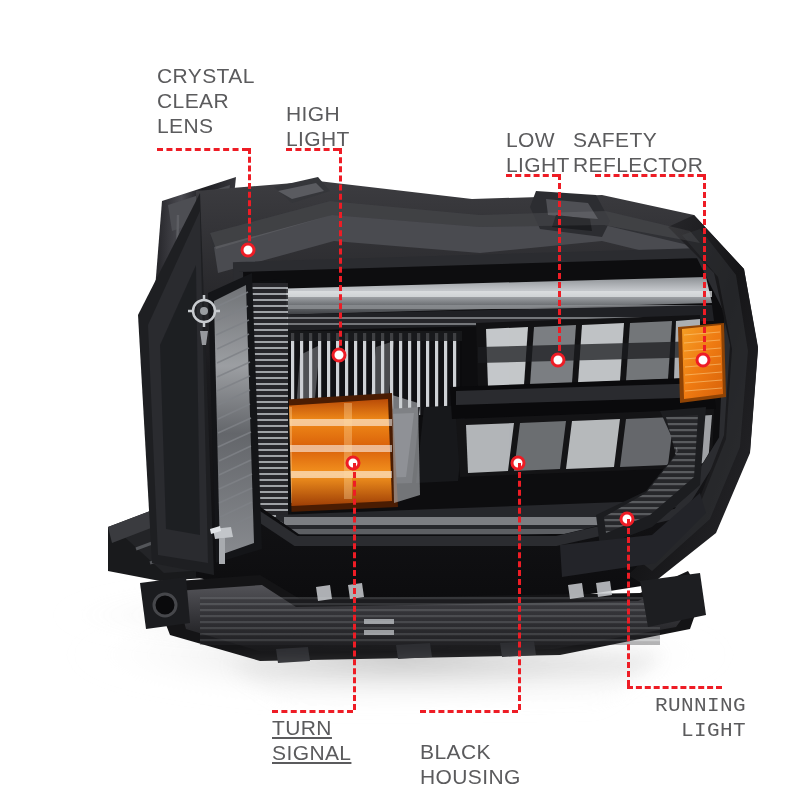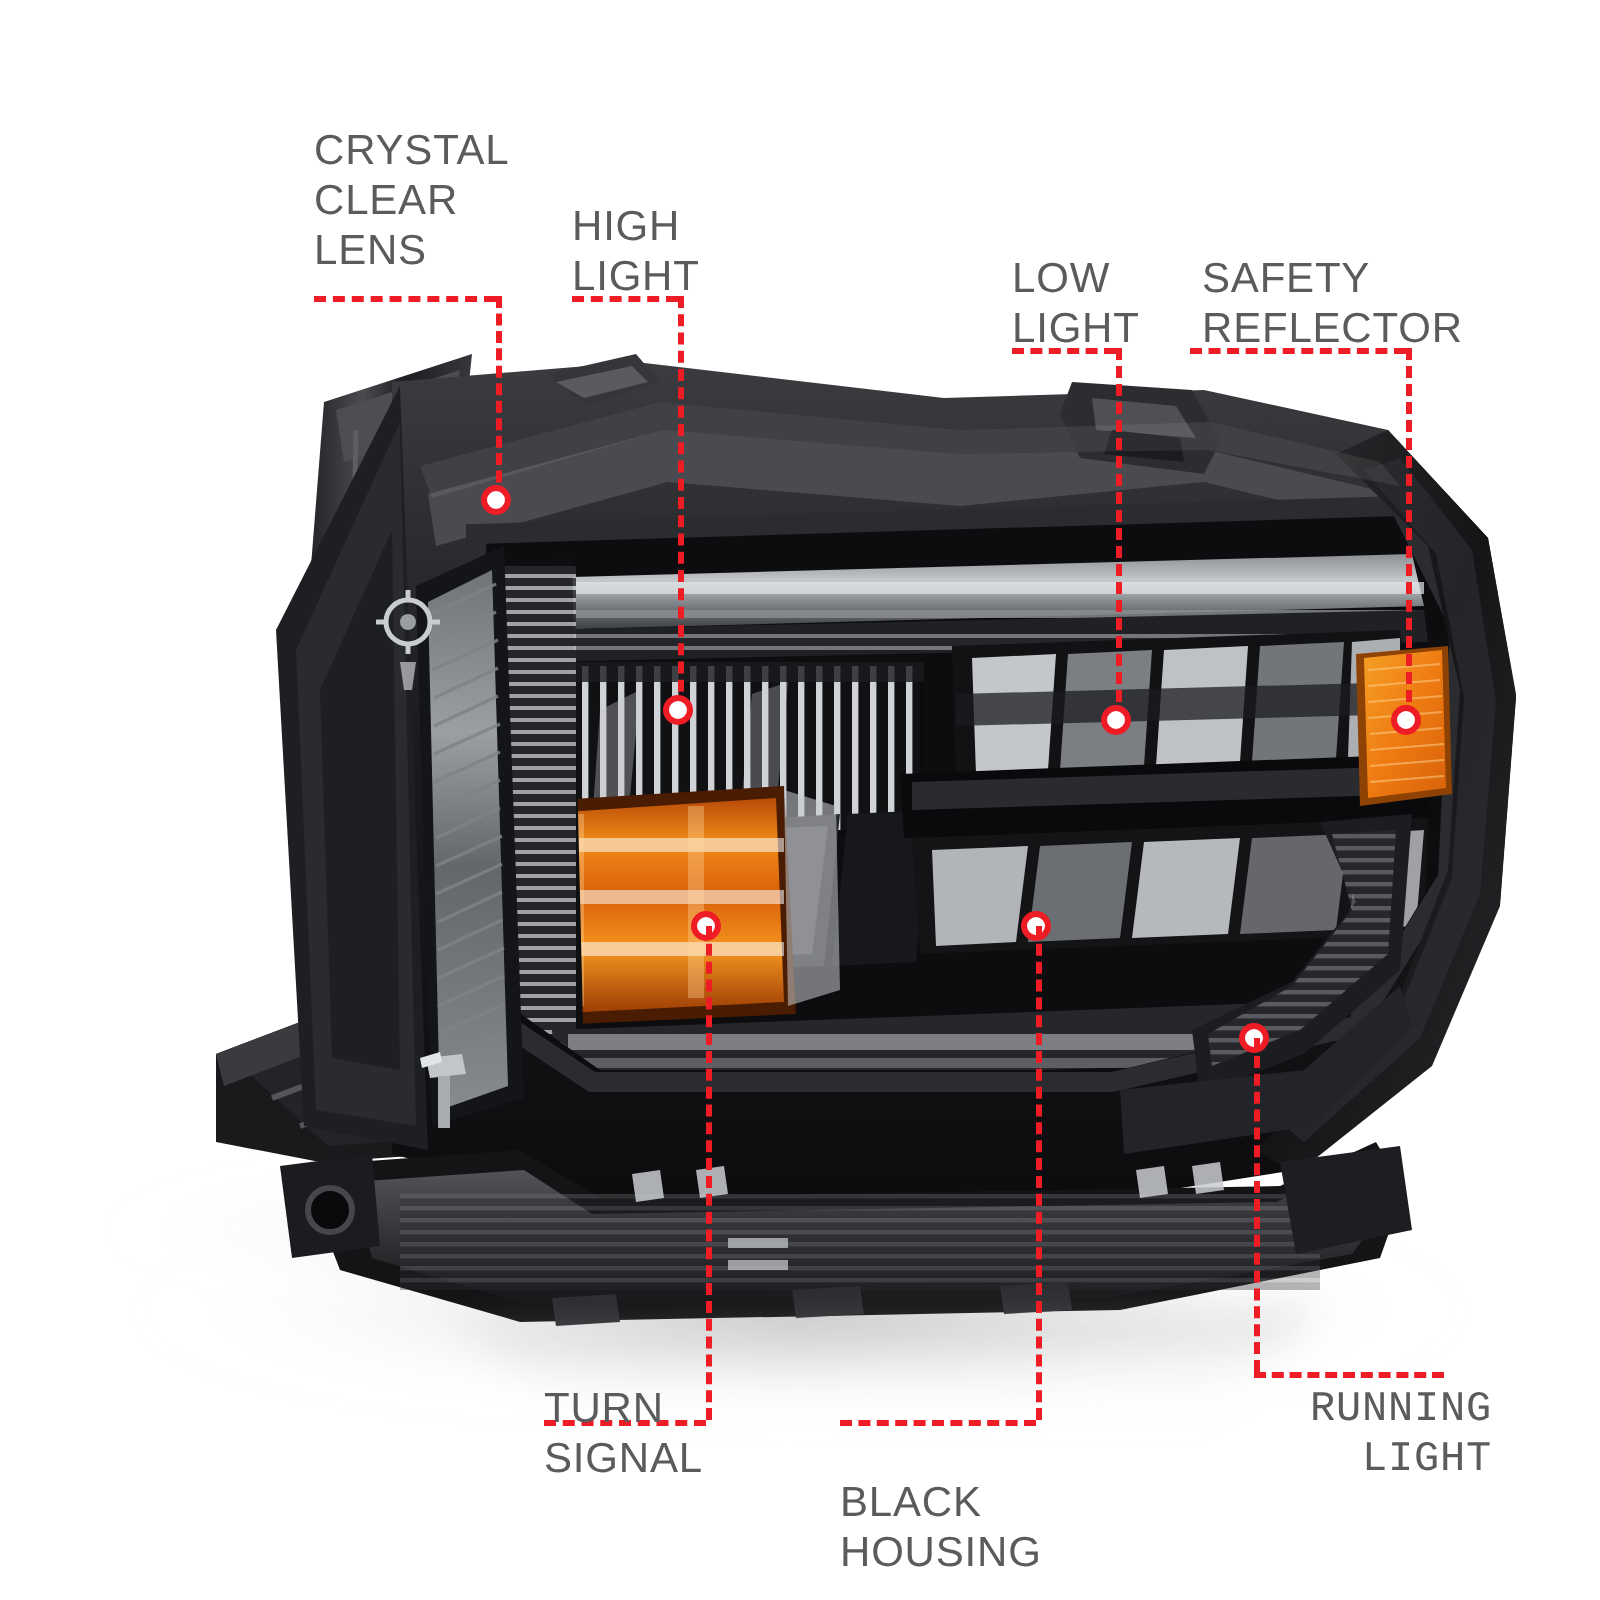--- a/index.html
+++ b/index.html
@@ -350,30 +350,30 @@
   <div class="leader lh" style="left:286px;top:133px;width:53px;"></div>
   <div class="leader lv" style="left:339px;top:133px;height:207px;"></div>
   <div class="dot" style="left:339px;top:340px;"></div>
 
   <div class="callout-label ta-l" style="left:506px;top:112px;width:100px;">LOW
 LIGHT</div>
   <div class="leader lh" style="left:506px;top:159px;width:52px;"></div>
   <div class="leader lv" style="left:558px;top:159px;height:186px;"></div>
   <div class="dot" style="left:558px;top:345px;"></div>
 
-  <div class="callout-label ta-l" style="left:601px;top:112px;width:150px;">SAFETY
+  <div class="callout-label ta-l" style="left:573px;top:112px;width:150px;">SAFETY
 REFLECTOR</div>
   <div class="leader lh" style="left:595px;top:159px;width:108px;"></div>
   <div class="leader lv" style="left:703px;top:159px;height:186px;"></div>
   <div class="dot" style="left:703px;top:345px;"></div>
 
   <div class="dot" style="left:353px;top:448px;"></div>
   <div class="leader lv" style="left:353px;top:448px;height:247px;"></div>
   <div class="leader lh" style="left:272px;top:695px;width:81px;"></div>
-  <div class="callout-label ta-l" style="left:272px;top:677px;width:125px;">TURN
+  <div class="callout-label ta-l" style="left:272px;top:700px;width:125px;text-decoration:underline;">TURN
 SIGNAL</div>
 
   <div class="dot" style="left:518px;top:448px;"></div>
   <div class="leader lv" style="left:518px;top:448px;height:247px;"></div>
   <div class="leader lh" style="left:420px;top:695px;width:98px;"></div>
   <div class="callout-label ta-l" style="left:420px;top:724px;width:145px;">BLACK
 HOUSING</div>
 
   <div class="dot" style="left:627px;top:504px;"></div>
   <div class="leader lv" style="left:627px;top:504px;height:167px;"></div>

